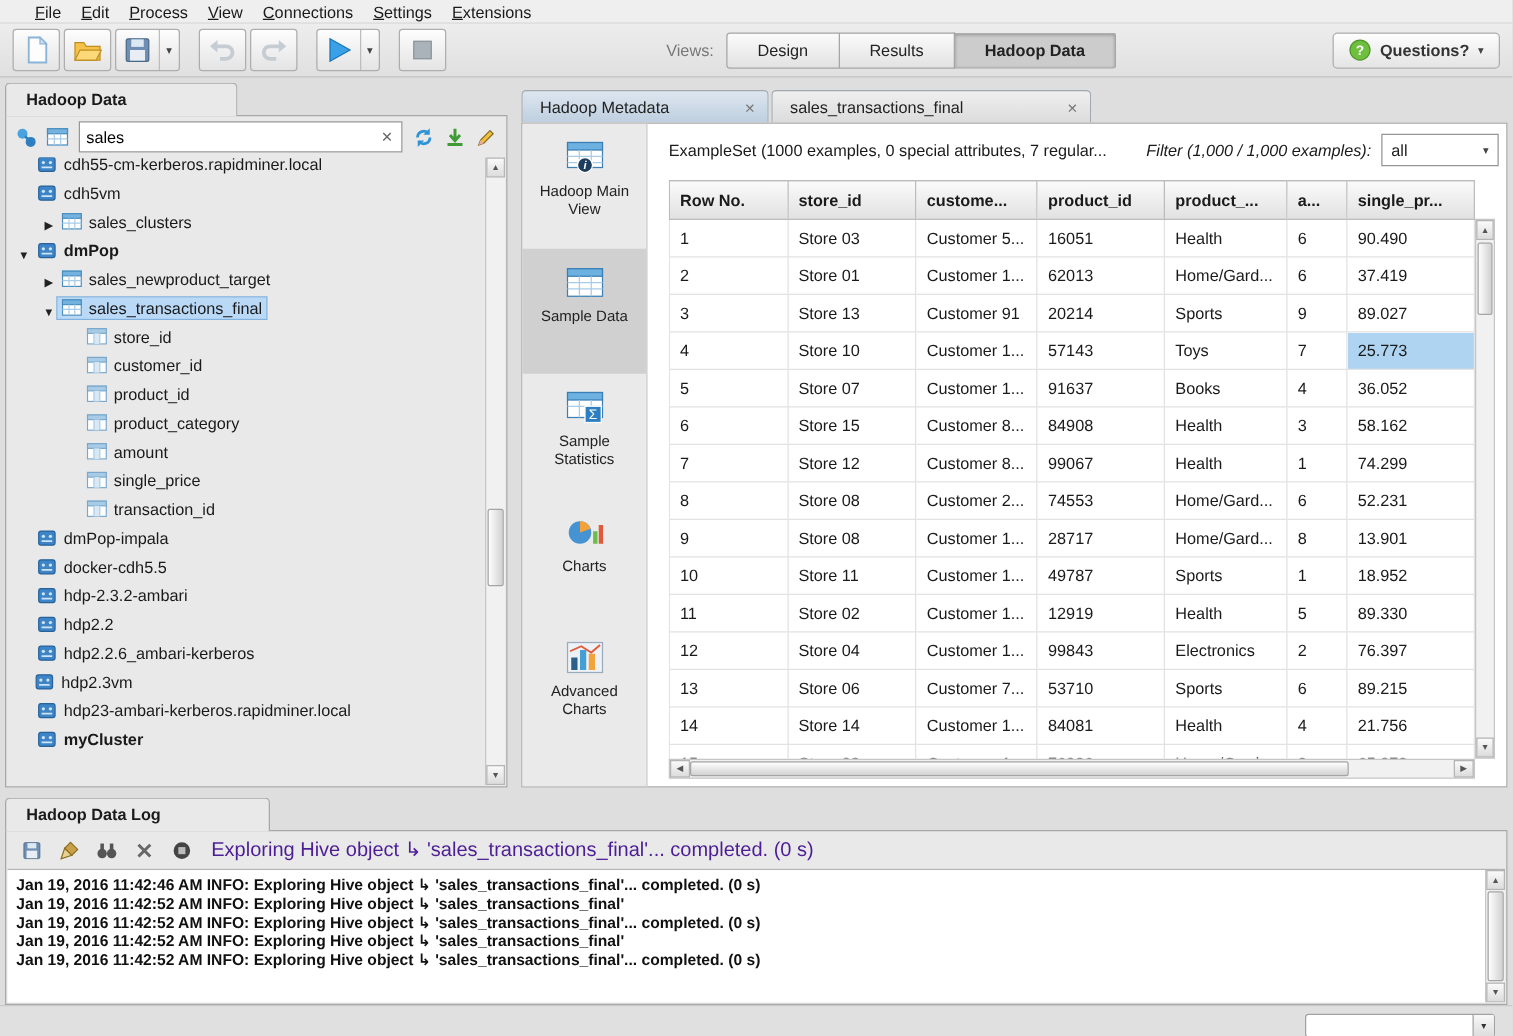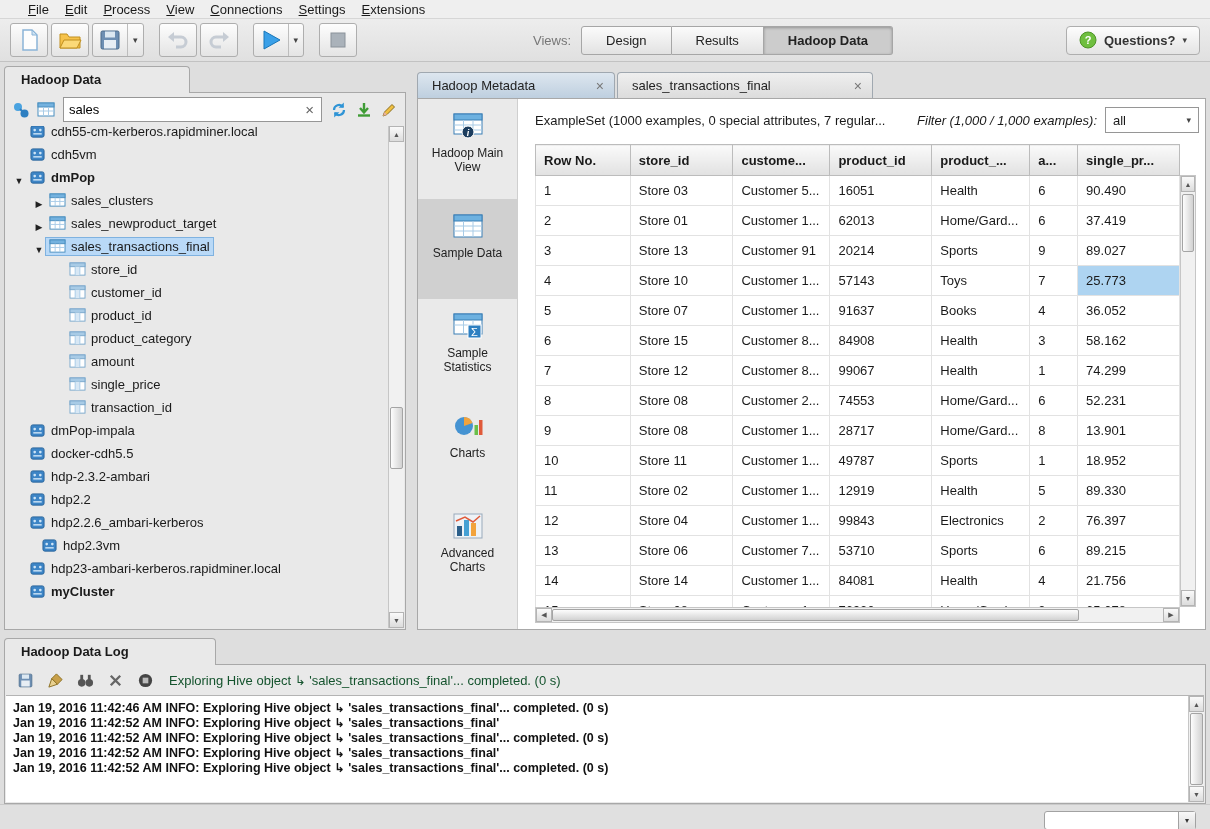--- a/index.html
+++ b/index.html
@@ -106,21 +106,21 @@
   .tbl-vscroll .thumb{top:18px;height:58px;}
   .tbl-hscroll{left:17px;top:508px;width:645px;}
 
   
   .log-panel{position:absolute;left:4px;top:638px;width:1202px;height:166px;}
   .log-panel .panel-tab{min-width:212px;}
   .log-body{position:absolute;left:0;right:0;top:26px;bottom:0;background:#e9e9e9;border:1px solid #a8a8a8;}
   .log-toolbar{height:30px;display:flex;align-items:center;padding:0 10px;}
   .log-tools{display:flex;align-items:center;gap:10px;margin-right:14px;}
   .log-tools .tool-icon .icon{width:17px;height:17px;}
-  .log-status{font-size:13px;color:#14532d;}
+  .log-status{font-size:16px;color:#4c1d95;}
   .log-area{position:absolute;left:1px;right:1px;top:30px;bottom:1px;background:#fff;border-top:1px solid #b4b4b4;overflow:hidden;font-weight:bold;}
   .log-lines{padding:5px 0 0 7px;}
   .log-line{font-size:12.5px;line-height:15px;white-space:nowrap;color:#111;}
   .log-scroll{top:0;right:0;bottom:0;border:none;border-left:1px solid #c6c6c6;}
   .log-scroll .thumb{top:17px;bottom:17px;}
 
   
   .status-strip{position:absolute;left:0;right:0;top:804px;bottom:0;background:#e0e0e0;border-top:1px solid #cacaca;}
   .bottom-combo{position:absolute;right:14px;top:6px;width:152px;height:19px;background:#fff;border:1px solid #a2a2a2;border-radius:3px;}
   .bottom-combo .cb-btn{position:absolute;right:0;top:0;bottom:0;width:17px;background:linear-gradient(#f8f8f8,#dddddd);border-left:1px solid #a2a2a2;display:flex;align-items:center;justify-content:center;font-size:8px;color:#333;}
@@ -308,49 +308,49 @@
                   <svg viewBox="0 0 16 16">
                     <rect x="1" y="2" width="14" height="12" rx="2" fill="#3d85c6" stroke="#27639a"></rect>
                     <circle cx="5" cy="6.5" r="1.4" fill="#cfe5f7"></circle>
                     <circle cx="11" cy="6.5" r="1.4" fill="#cfe5f7"></circle>
                     <path d="M3.5 10.5 h9" stroke="#cfe5f7" stroke-width="1.5"></path>
                   </svg>
                 </span>
                 <span class="tree-label">cdh5vm</span>
               </span>
             </div>
-            <div class="tree-row bold" style="padding-left: 6px;">
-              <span class="tree-arrow expanded"></span>
-              <span class="node">
-                <span class="icon">
-                  <svg viewBox="0 0 16 16">
-                    <rect x="1" y="2" width="14" height="12" rx="2" fill="#3d85c6" stroke="#27639a"></rect>
-                    <circle cx="5" cy="6.5" r="1.4" fill="#cfe5f7"></circle>
-                    <circle cx="11" cy="6.5" r="1.4" fill="#cfe5f7"></circle>
-                    <path d="M3.5 10.5 h9" stroke="#cfe5f7" stroke-width="1.5"></path>
-                  </svg>
-                </span>
-                <span class="tree-label">dmPop</span>
-              </span>
-            </div>
             <div class="tree-row" style="padding-left: 26px;">
               <span class="tree-arrow collapsed"></span>
               <span class="node">
                 <span class="icon">
                   <svg viewBox="0 0 18 16">
                     <rect x="1" y="1" width="16" height="13" fill="#fff" stroke="#4a8fc0"></rect>
                     <rect x="1" y="1" width="16" height="4" fill="#74b2df" stroke="#4a8fc0"></rect>
                     <line x1="6.5" y1="5" x2="6.5" y2="14" stroke="#a8cbe6"></line>
                     <line x1="11.5" y1="5" x2="11.5" y2="14" stroke="#a8cbe6"></line>
                     <line x1="1" y1="9" x2="17" y2="9" stroke="#a8cbe6"></line>
                   </svg>
                 </span>
                 <span class="tree-label">sales_clusters</span>
               </span>
             </div>
+            <div class="tree-row bold" style="padding-left: 6px;">
+              <span class="tree-arrow expanded"></span>
+              <span class="node">
+                <span class="icon">
+                  <svg viewBox="0 0 16 16">
+                    <rect x="1" y="2" width="14" height="12" rx="2" fill="#3d85c6" stroke="#27639a"></rect>
+                    <circle cx="5" cy="6.5" r="1.4" fill="#cfe5f7"></circle>
+                    <circle cx="11" cy="6.5" r="1.4" fill="#cfe5f7"></circle>
+                    <path d="M3.5 10.5 h9" stroke="#cfe5f7" stroke-width="1.5"></path>
+                  </svg>
+                </span>
+                <span class="tree-label">dmPop</span>
+              </span>
+            </div>
             <div class="tree-row" style="padding-left: 26px;">
               <span class="tree-arrow collapsed"></span>
               <span class="node">
                 <span class="icon">
                   <svg viewBox="0 0 18 16">
                     <rect x="1" y="1" width="16" height="13" fill="#fff" stroke="#4a8fc0"></rect>
                     <rect x="1" y="1" width="16" height="4" fill="#74b2df" stroke="#4a8fc0"></rect>
                     <line x1="6.5" y1="5" x2="6.5" y2="14" stroke="#a8cbe6"></line>
                     <line x1="11.5" y1="5" x2="11.5" y2="14" stroke="#a8cbe6"></line>
                     <line x1="1" y1="9" x2="17" y2="9" stroke="#a8cbe6"></line>
@@ -542,21 +542,21 @@
                   <svg viewBox="0 0 16 16">
                     <rect x="1" y="2" width="14" height="12" rx="2" fill="#3d85c6" stroke="#27639a"></rect>
                     <circle cx="5" cy="6.5" r="1.4" fill="#cfe5f7"></circle>
                     <circle cx="11" cy="6.5" r="1.4" fill="#cfe5f7"></circle>
                     <path d="M3.5 10.5 h9" stroke="#cfe5f7" stroke-width="1.5"></path>
                   </svg>
                 </span>
                 <span class="tree-label">hdp2.2.6_ambari-kerberos</span>
               </span>
             </div>
-            <div class="tree-row" style="padding-left: 18px;">
+            <div class="tree-row" style="padding-left: 4px;">
               <span class="tree-arrow"></span>
               <span class="node">
                 <span class="icon">
                   <svg viewBox="0 0 16 16">
                     <rect x="1" y="2" width="14" height="12" rx="2" fill="#3d85c6" stroke="#27639a"></rect>
                     <circle cx="5" cy="6.5" r="1.4" fill="#cfe5f7"></circle>
                     <circle cx="11" cy="6.5" r="1.4" fill="#cfe5f7"></circle>
                     <path d="M3.5 10.5 h9" stroke="#cfe5f7" stroke-width="1.5"></path>
                   </svg>
                 </span>

